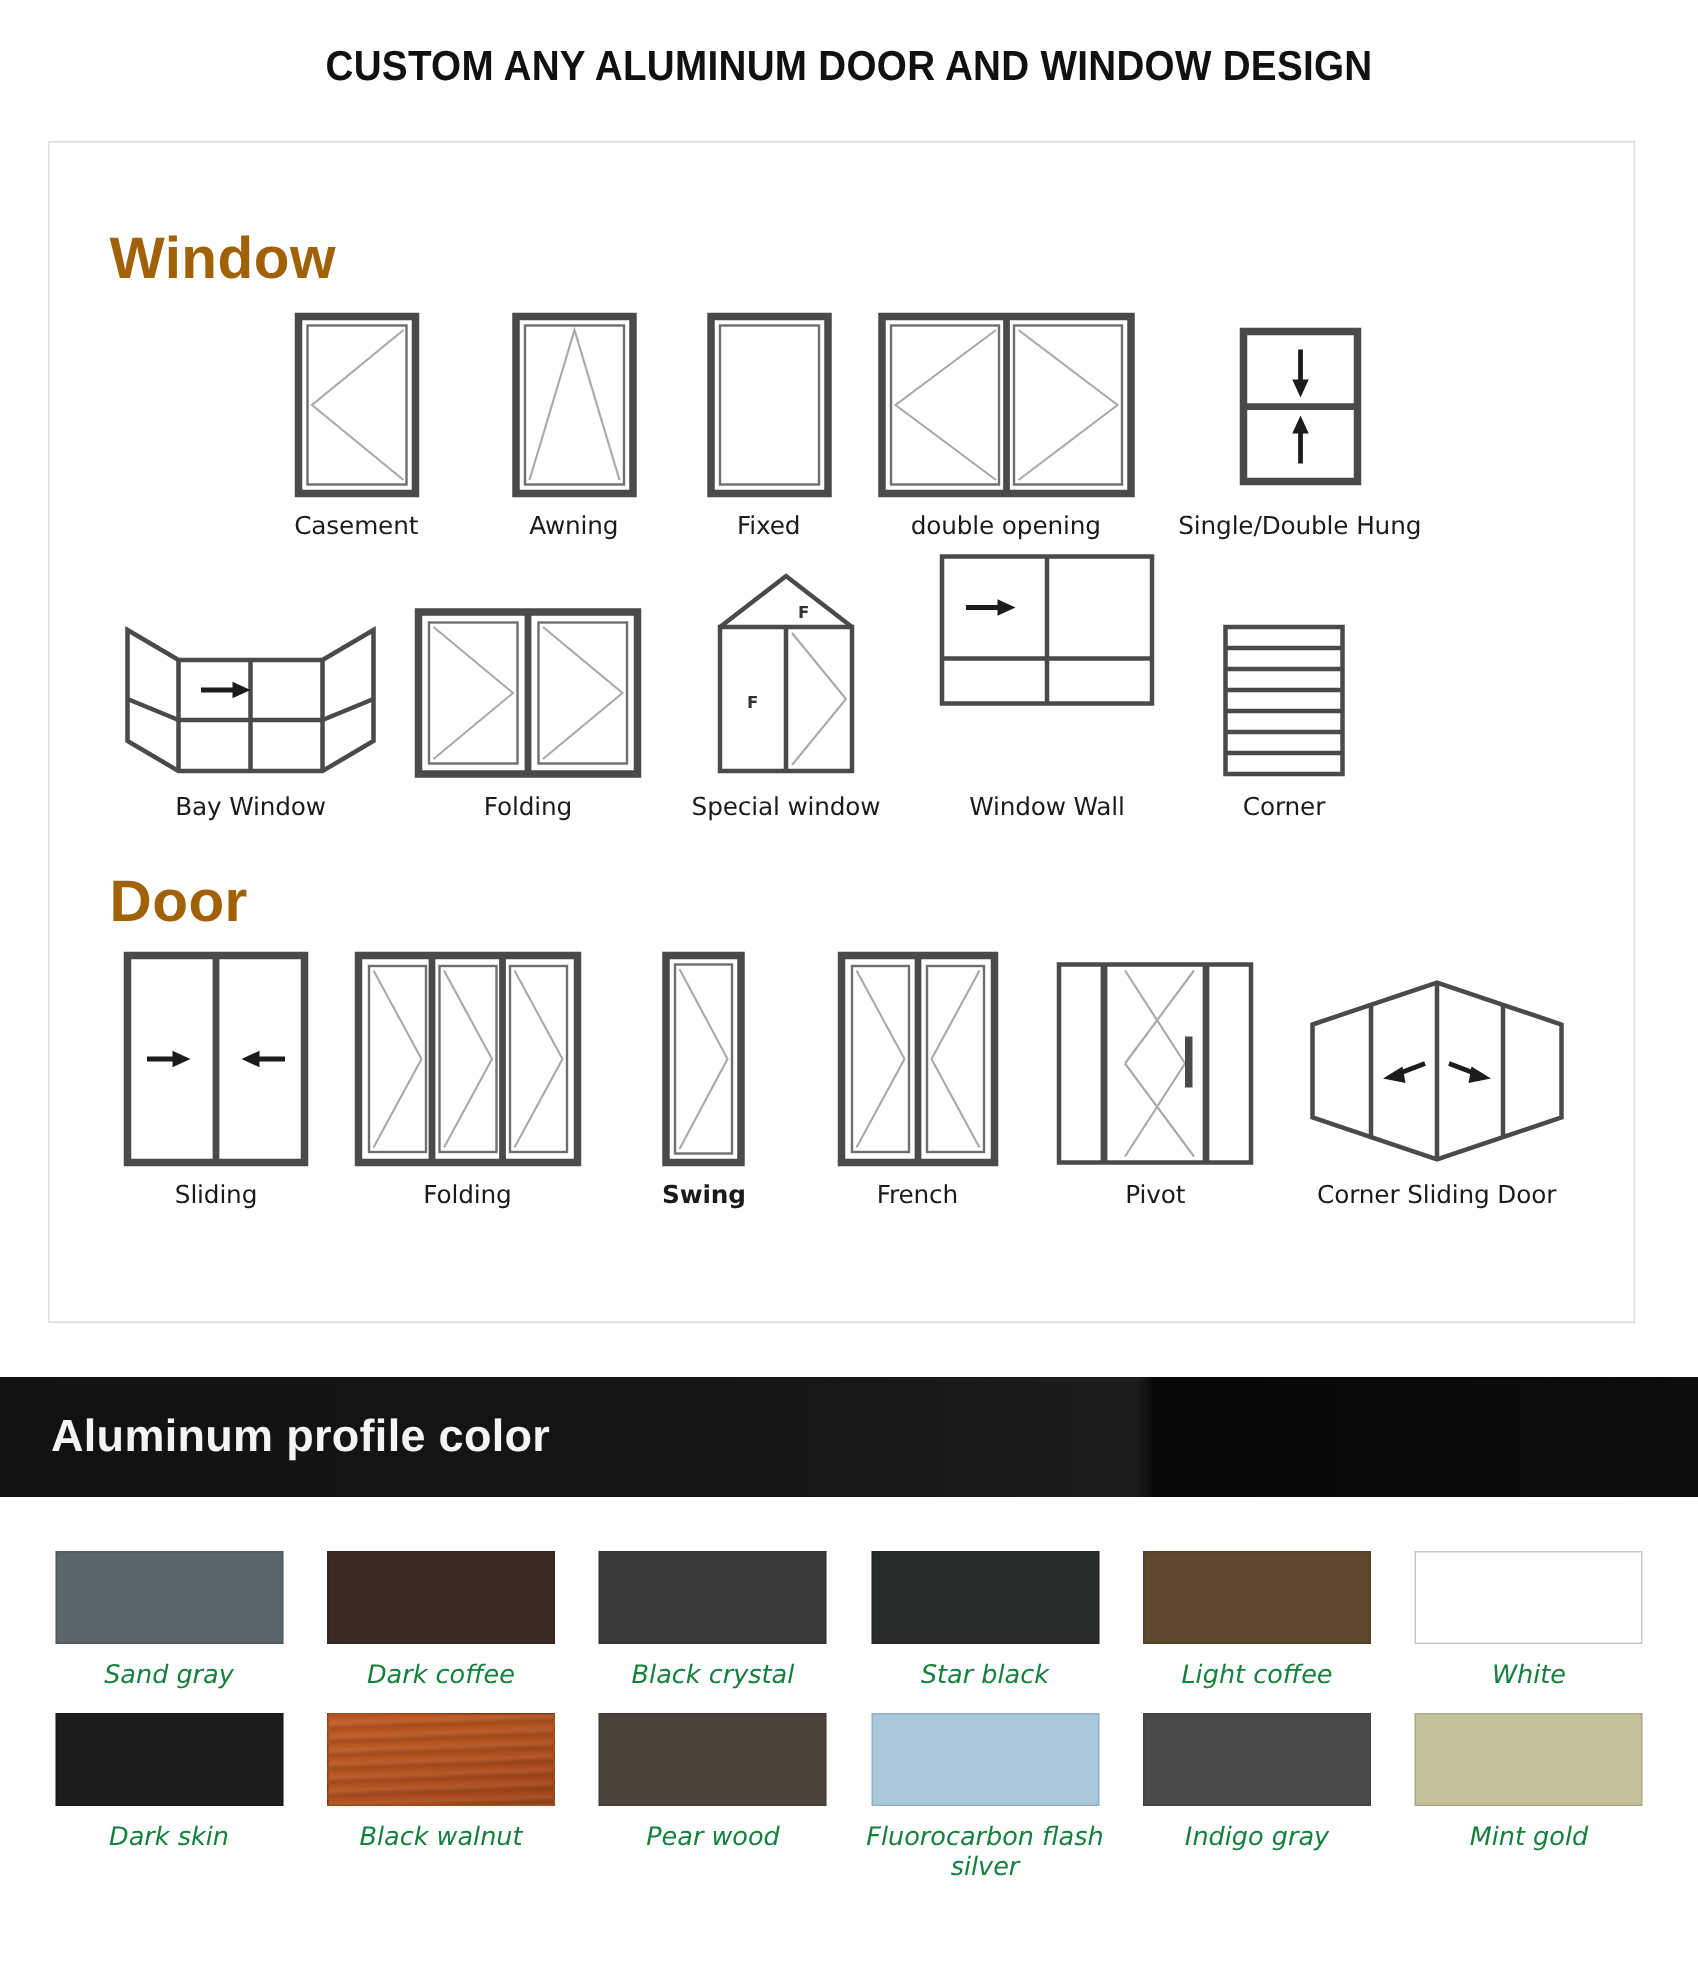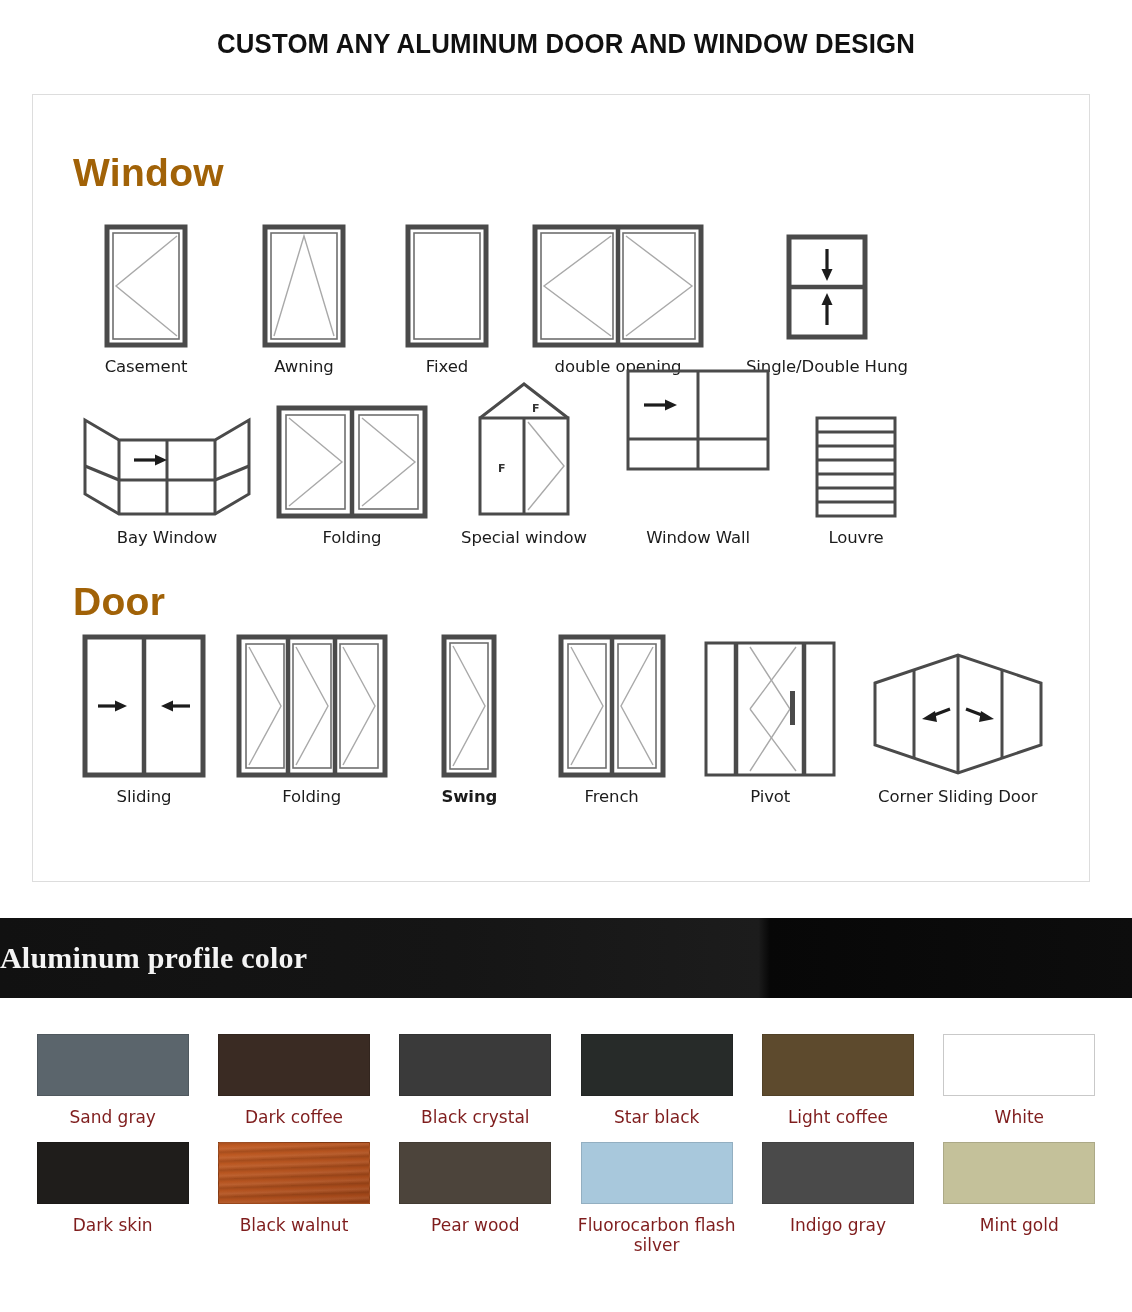--- a/index.html
+++ b/index.html
@@ -86,22 +86,23 @@
     width: 1132px;
     height: 80px;
     background: linear-gradient(90deg,#111111 0%,#151515 40%,#1c1c1c 67%,#070707 68%,#0d0d0d 100%);
     display: flex;
     align-items: center;
   }
   .banner-text {
     color: #f4f4f4;
     font-size: 30px;
     font-weight: bold;
+    padding-left: 34px;
     letter-spacing: 0.2px;
-    font-family: Liberation Serif, serif;
+    font-family: Liberation Sans, sans-serif;
   }
 
   
   .swatch-grid {
     position: absolute;
     left: 0;
     top: 1034px;
     width: 1132px;
     display: grid;
     grid-template-columns: repeat(6, 1fr);
@@ -111,37 +112,38 @@
   .swatch-cell { display: flex; flex-direction: column; align-items: center; }
   .swatch {
     width: 152px;
     height: 62px;
     border: 1px solid rgba(0,0,0,0.12);
   }
   .swatch.white-sw { border: 1px solid #c9c9c9; }
   .swatch-label {
     margin-top: 11px;
     font-size: 17px;
-    color: #7f1d1d;
+    color: #15803d;
     text-align: center;
     line-height: 1.22;
     font-family: "DejaVu Sans", sans-serif;
     max-width: 165px;
+    font-style: italic;
   }
 </style>
 </head>
 <body>
 
 <div class="page-title">CUSTOM ANY ALUMINUM DOOR AND WINDOW DESIGN</div>
 
 <div class="diagram-panel">
 
   <div class="section-heading" id="window-heading">Window</div>
 
-  <div class="row" style="left:38px; top:128px; width:985px; justify-content:flex-start; gap:13px;">
+  <div class="row" style="left:38px; top:112px; width:985px; justify-content:center; gap:0;">
 
     <div class="item" style="width:150px;">
       <div class="art">
         <svg width="86" height="126" viewBox="0 0 86 126">
           <rect class="fr" x="4" y="4" width="78" height="118"></rect>
           <rect class="fr2" x="10" y="10" width="66" height="106"></rect>
           <path class="ln" d="M74 13 L13 63 L74 113"></path>
         </svg>
       </div>
       <div class="cap">Casement</div>
@@ -265,21 +267,21 @@
       <div class="cap">Window Wall</div>
     </div>
 
     <div class="item" style="width:142px;">
       <div class="art">
         <svg width="86" height="106" viewBox="0 0 86 106">
           <rect class="thin" x="4" y="4" width="78" height="98"></rect>
           <path class="thin" d="M4 18 L82 18 M4 32 L82 32 M4 46 L82 46 M4 60 L82 60 M4 74 L82 74 M4 88 L82 88"></path>
         </svg>
       </div>
-      <div class="cap">Louvre</div>
+      <div class="cap">Corner</div>
     </div>
   </div>
 
   <div class="section-heading" id="door-heading">Door</div>
 
   <div class="row" style="left:34px; top:538px; width:995px;">
 
     <div class="item" style="width:170px;">
       <div class="art">
         <svg width="126" height="146" viewBox="0 0 126 146">

